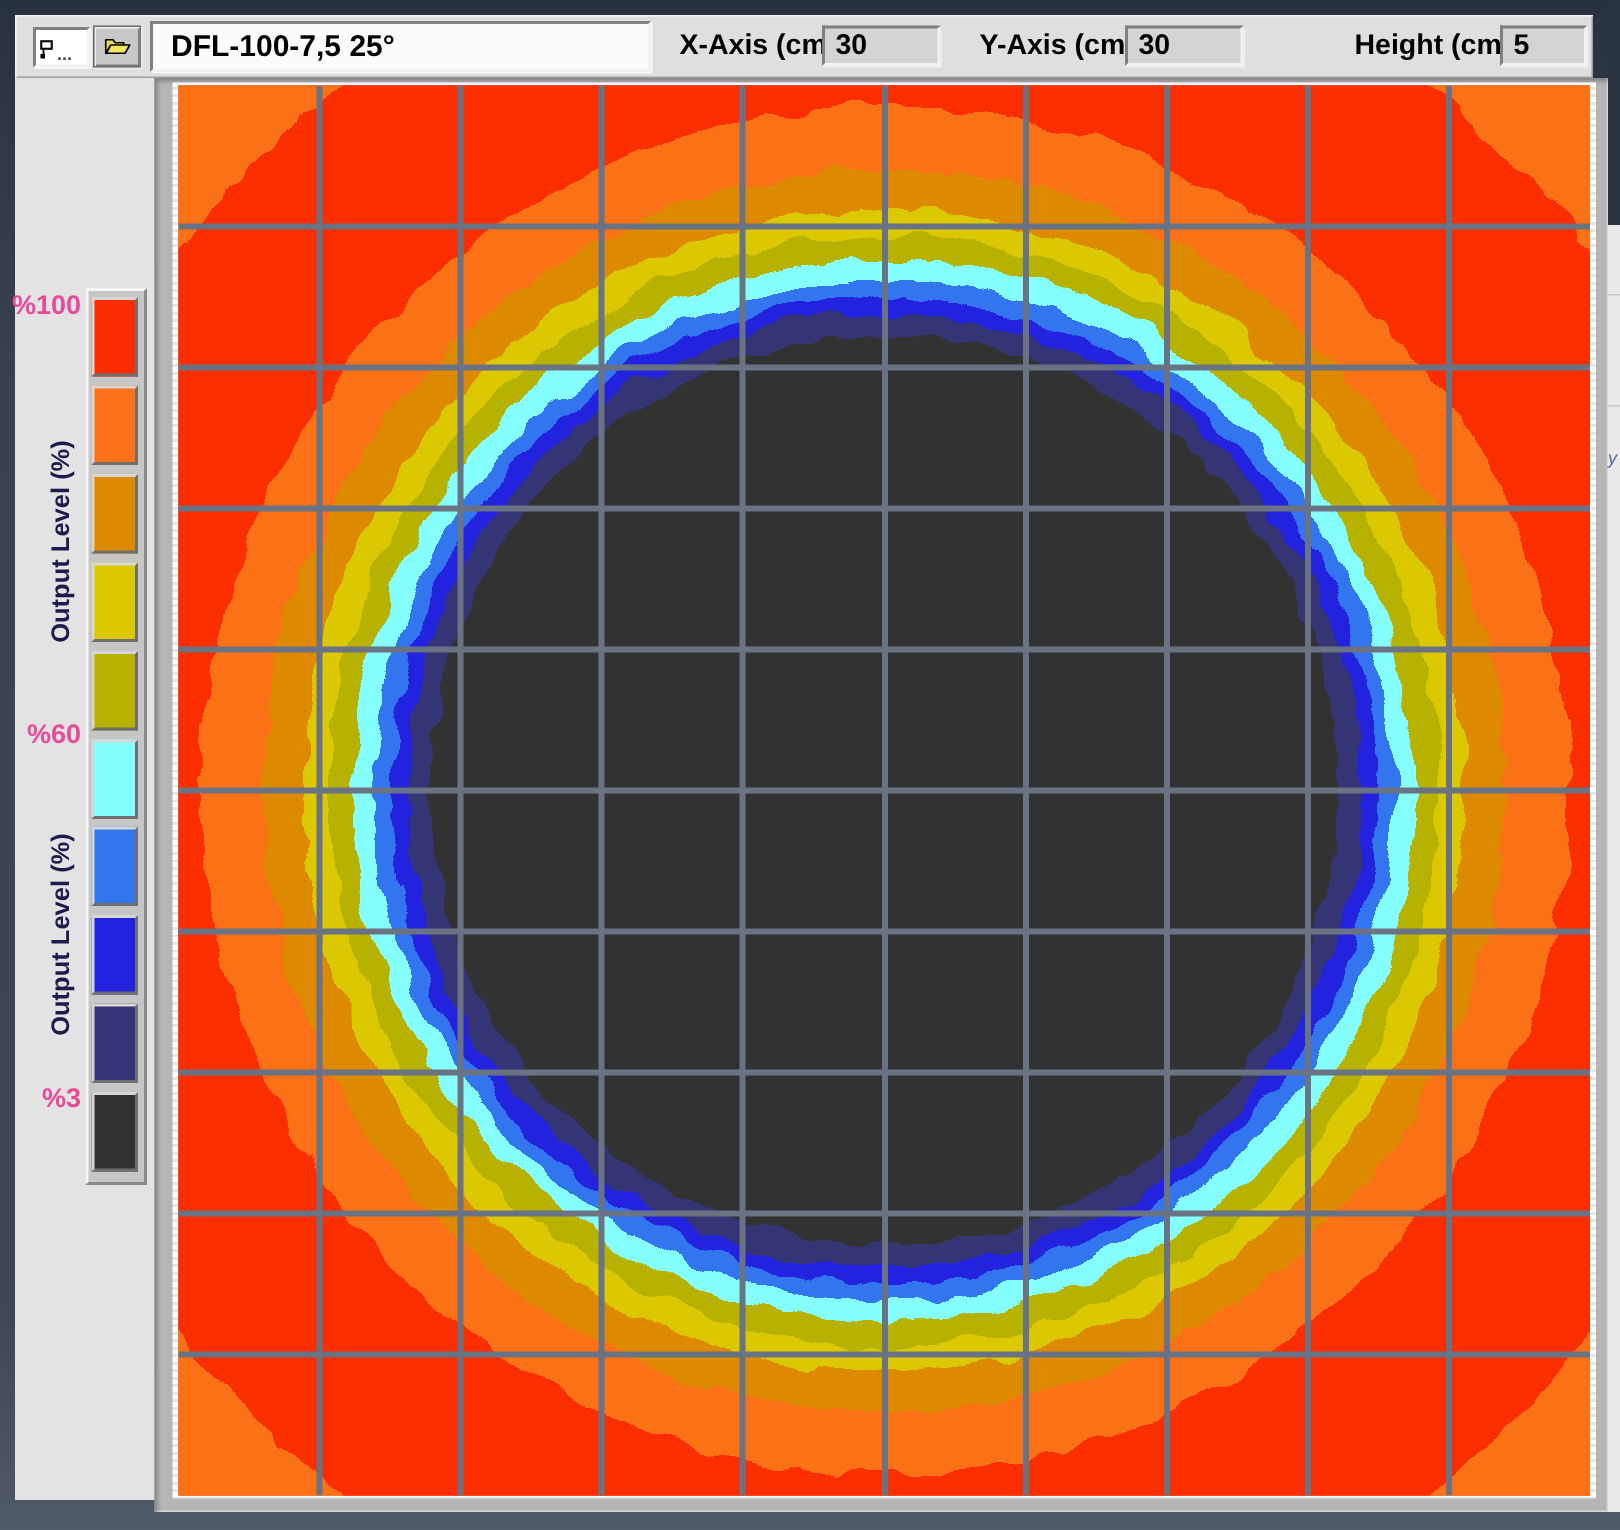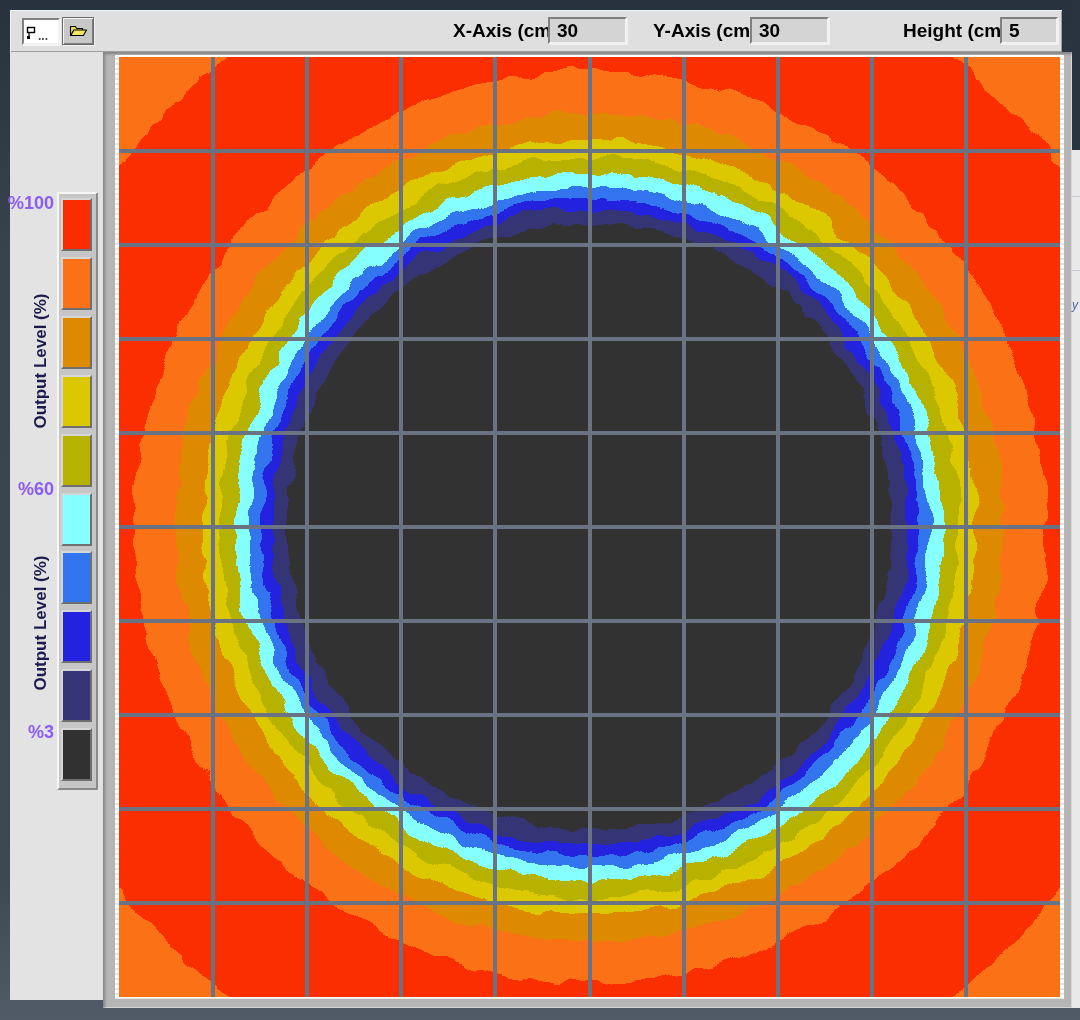--- a/index.html
+++ b/index.html
@@ -38,21 +38,21 @@
   }
   .tb-value{
     position:absolute;top:7px;height:27px;background:#D4D4D4;box-sizing:border-box;
     font-size:19px;font-weight:bold;color:#000;line-height:23px;padding-left:7px;
     box-shadow:1px 1px 0 #EFEFEF;white-space:nowrap;overflow:hidden;
   }
   
   .sidebar{position:absolute;left:10px;top:52px;width:93px;height:948px;background:#E3E3E3;}
   .tick{
     position:absolute;left:8px;width:46px;text-align:right;
-    font-size:18px;font-weight:bold;color:#8b5cf6;white-space:nowrap;
+    font-size:18px;font-weight:bold;color:#ec4899;white-space:nowrap;
   }
   .vlabel{
     position:absolute;color:#1B1B4E;font-size:17px;font-weight:bold;white-space:nowrap;
     transform:translate(-50%,-50%) rotate(-90deg);
   }
   .color-scale{
     position:absolute;left:57px;top:192px;width:41px;height:598px;background:#C6C6C6;
     box-sizing:border-box;border:2px solid;border-color:#F6F6F6 #8A8A8A #8A8A8A #F6F6F6;
   }
   .swatch{
@@ -106,20 +106,21 @@
   <div class="tool-button">
     <span style="line-height:0;">
       <svg width="19" height="14" viewBox="0 0 19 14">
         <g stroke="#000" stroke-width="1.1" stroke-linejoin="round">
           <path d="M1.5 11.5 V2.5 H6.3 L7.8 4.5 H13.5 V6.5 H4.8 Z" fill="#E9DC52"></path>
           <path d="M1.9 11.5 L4.8 6 H17.5 L14.4 11.5 Z" fill="#F1E75E"></path>
         </g>
       </svg>
     </span>
   </div>
+  <div class="title-box sunken">DFL-100-7,5 25°</div>
 
   <div class="tb-label" style="left:443px;">X-Axis (cm)</div>
   <div class="tb-value sunken" style="left:538px;width:79px;">30</div>
 
   <div class="tb-label" style="left:643px;">Y-Axis (cm)</div>
   <div class="tb-value sunken" style="left:740px;width:79px;">30</div>
 
   <div class="tb-label" style="left:893px;">Height (cm)</div>
   <div class="tb-value sunken" style="left:990px;width:58px;">5</div>
 </div>

